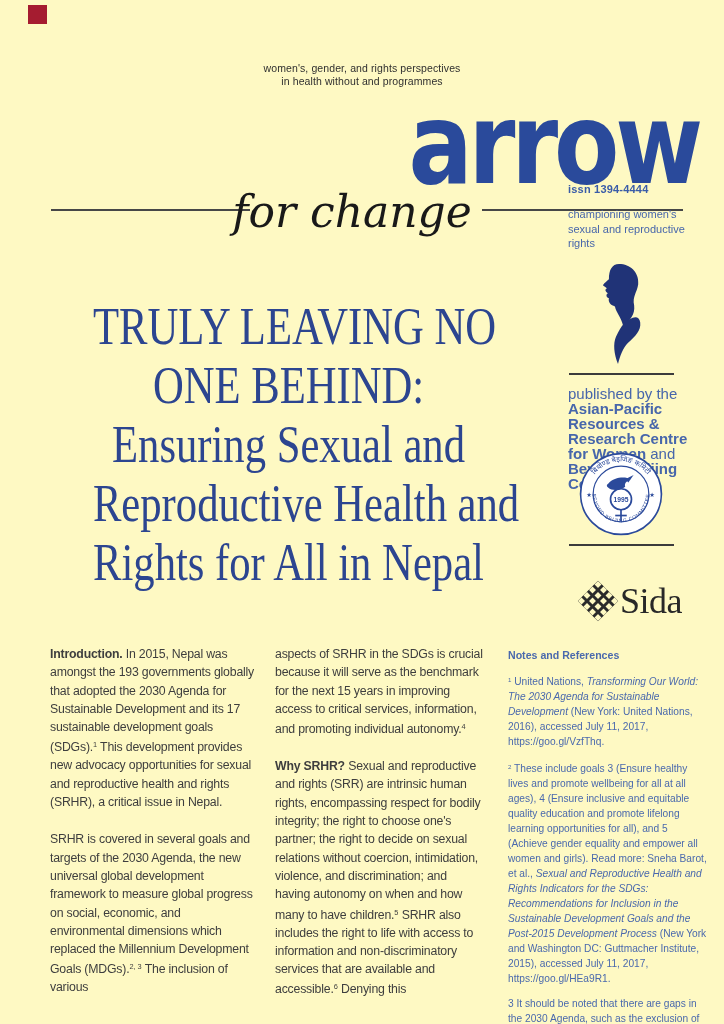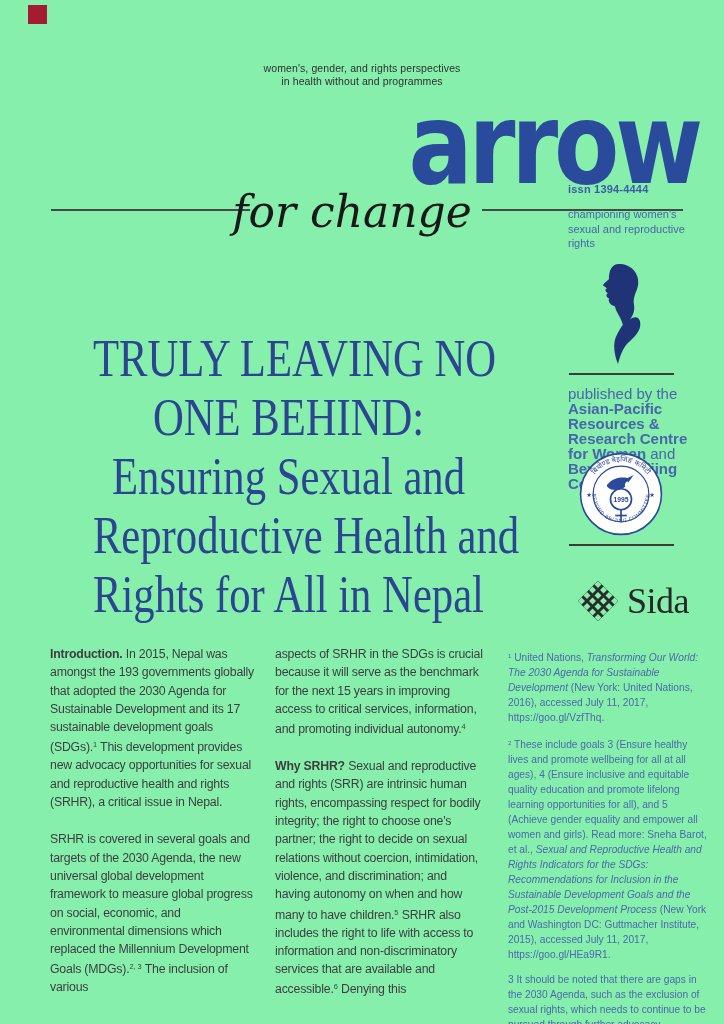--- a/index.html
+++ b/index.html
@@ -1,16 +1,16 @@
 <!DOCTYPE html>
 <html><head>
 <meta charset="utf-8">
 <style>
   html,body{margin:0;padding:0;background:#fff;}
-  .page{position:relative;width:724px;height:1024px;background:#86efac;overflow:hidden;
+  .page{position:relative;width:724px;height:1024px;background:#fef9c3;overflow:hidden;
         font-family:"Liberation Sans",sans-serif;}
   .abs{position:absolute;}
 
   .corner-marker{left:28px;top:5px;width:19px;height:19px;background:#a51c30;}
 
   .tagline{left:0;top:62px;width:724px;text-align:center;font-size:10.5px;line-height:13px;
            color:#2f2f2f;letter-spacing:.1px;}
 
   .logo-row{left:0;top:88px;width:724px;display:flex;justify-content:flex-end;}
   .logo-word{font-family:"DejaVu Sans",sans-serif;font-weight:bold;font-size:112px;line-height:1;
@@ -22,34 +22,34 @@
 
   .fc-row{left:0;top:184px;width:704px;display:flex;justify-content:center;}
   .fc-text{font-family:"DejaVu Serif",serif;font-style:italic;font-size:44px;line-height:1.25;
            color:#191919;white-space:nowrap;}
 
   .issue-row{left:48px;top:240px;width:487px;display:flex;justify-content:center;}
   .issue-text{font-size:32px;font-weight:bold;color:#1c1c1c;white-space:nowrap;line-height:1.1;
               transform:scaleX(.70);}
 
   .cover-title{left:50px;top:297px;width:477px;text-align:center;color:#2c4590;
-               font-family:"Liberation Serif",serif;font-size:52px;line-height:59px;margin-top:32px;}
+               font-family:"Liberation Serif",serif;font-size:52px;line-height:59px;}
   .cover-title .tl{white-space:nowrap;transform:scaleX(.82);}
 
   .issn{left:568px;top:183px;font-size:11px;font-weight:bold;color:#3a5ca8;letter-spacing:.2px;}
   .champion{left:568px;top:207px;font-size:11px;line-height:14.5px;color:#4766ab;}
   .woman-svg{left:594px;top:263px;}
   .srule{left:569px;height:1.5px;background:#3c3c3c;width:105px;}
   .srule1{top:373px;} .srule2{top:544px;}
   .pubby{left:568px;top:386px;width:120px;font-size:15px;line-height:15px;color:#4766ab;}
   .seal-svg{left:579px;top:452px;}
   .funding{left:568px;top:550px;font-size:10.8px;line-height:14.5px;color:#4766ab;}
   .sida{left:576px;top:579px;display:flex;align-items:flex-start;}
   .sida-word{font-family:"Liberation Serif",serif;font-size:36px;color:#282828;line-height:44px;
-             margin-left:7px;letter-spacing:-.5px;}
+             letter-spacing:-.5px;}
 
   .col{font-size:12.3px;line-height:18.3px;color:#3e3e3e;letter-spacing:-.2px;text-align:left;}
   .col p{margin:0 0 19px 0;}
   .col1{left:50px;top:645px;width:208px;}
   .col2{left:275px;top:645px;width:208px;}
   .notes{left:508px;top:648px;width:200px;font-size:10.2px;line-height:15px;color:#4a69ad;}
   .notes .nh{font-size:10.6px;font-weight:bold;margin:0 0 9px 0;}
   .notes p{margin:0 0 10px 0;}
 
   .seg-b{font-weight:bold;}
@@ -162,19 +162,20 @@
     <p><span class="seg-b">Introduction.</span><span> In 2015, Nepal was amongst the 193 governments globally that adopted the 2030 Agenda for Sustainable Development and its 17 sustainable development goals (SDGs).</span><span class="seg-sup">1</span><span> This development provides new advocacy opportunities for sexual and reproductive health and rights (SRHR), a critical issue in Nepal.</span></p>
     <p><span>SRHR is covered in several goals and targets of the 2030 Agenda, the new universal global development framework to measure global progress on social, economic, and environmental dimensions which replaced the Millennium Development Goals (MDGs).</span><span class="seg-sup">2, 3</span><span> The inclusion of various</span></p>
   </div>
 
   <div class="abs col col2">
     <p><span>aspects of SRHR in the SDGs is crucial because it will serve as the benchmark for the next 15 years in improving access to critical services, information, and promoting individual autonomy.</span><span class="seg-sup">4</span></p>
     <p><span class="seg-b">Why SRHR?</span><span> Sexual and reproductive and rights (SRR) are intrinsic human rights, encompassing respect for bodily integrity; the right to choose one's partner; the right to decide on sexual relations without coercion, intimidation, violence, and discrimination; and having autonomy on when and how many to have children.</span><span class="seg-sup">5</span><span> SRHR also includes the right to life with access to information and non-discriminatory services that are available and accessible.</span><span class="seg-sup">6</span><span> Denying this</span></p>
   </div>
 
   <div class="abs notes">
+    <div class="nh">Notes and References</div>
     <p><span class="seg-sup">1</span><span> United Nations, </span><span class="seg-i">Transforming Our World: The 2030 Agenda for Sustainable Development</span><span> (New York: United Nations, 2016), accessed July 11, 2017, https://goo.gl/VzfThq.</span></p>
     <p><span class="seg-sup">2</span><span> These include goals 3 (Ensure healthy lives and promote wellbeing for all at all ages), 4 (Ensure inclusive and equitable quality education and promote lifelong learning opportunities for all), and 5 (Achieve gender equality and empower all women and girls). Read more: Sneha Barot, et al., </span><span class="seg-i">Sexual and Reproductive Health and Rights Indicators for the SDGs: Recommendations for Inclusion in the Sustainable Development Goals and the Post-2015 Development Process</span><span> (New York and Washington DC: Guttmacher Institute, 2015), accessed July 11, 2017, https://goo.gl/HEa9R1.</span></p>
     <p><span>3 It should be noted that there are gaps in the 2030 Agenda, such as the exclusion of sexual rights, which needs to continue to be pursued through further advocacy particularly at the national level.</span></p>
 
   </div>
 
 </div>
 
 </body></html>

